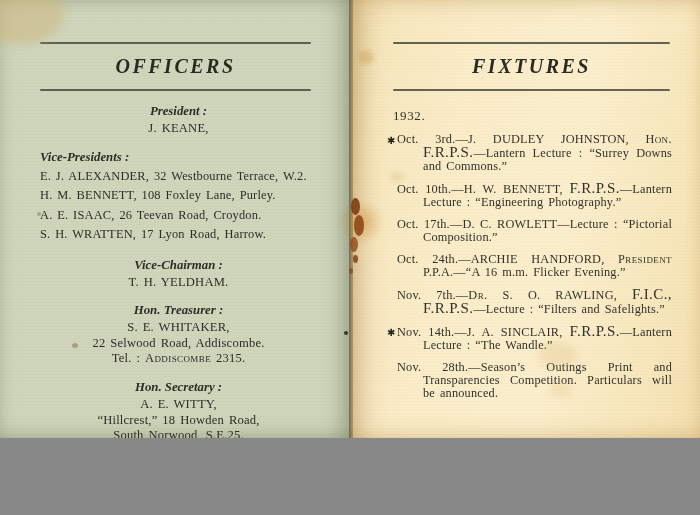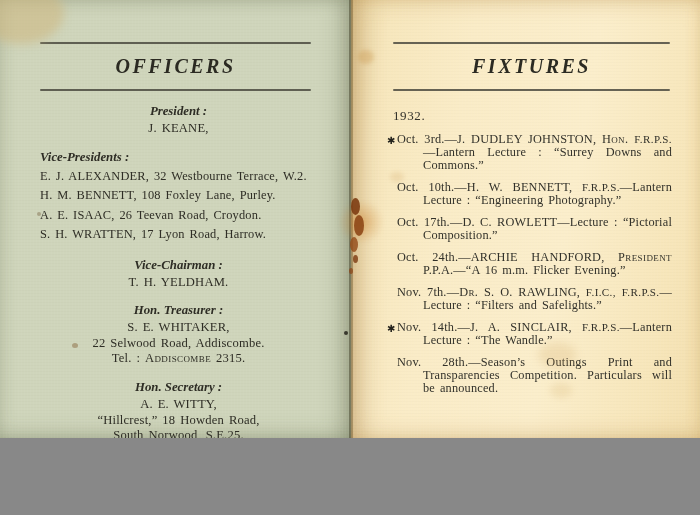--- a/index.html
+++ b/index.html
@@ -59,21 +59,21 @@
   .fixture {
     position:relative; padding-left:26px; text-indent:-26px;
     text-align:justify; margin-bottom:8.5px;
     word-spacing:1.6px; letter-spacing:.2px;
   }
   .star {
     position:absolute; left:-10px; top:1px; text-indent:0;
     font-family:"DejaVu Sans", sans-serif; font-size:10px; color:#23221c;
   }
   .sc { font-variant:small-caps; letter-spacing:.4px; }
-  .acro { font-size:11px; letter-spacing:.4px;margin-top:47px; }
+  .acro { font-size:15px; letter-spacing:.4px;margin-top:47px; }
 
   
   .spine {
     position:absolute; left:349px; top:0; width:4px; height:100%; z-index:6;
     background:linear-gradient(to right, rgba(50,50,30,.45), rgba(110,85,40,.40));
   }
   .stain { position:absolute; z-index:7; border-radius:50%; pointer-events:none; }
   .s-corner { left:-22px; top:-18px; width:86px; height:62px; background:rgba(205,183,125,.55); filter:blur(5px); }
   .s-halo  { left:338px; top:200px; width:46px; height:44px; background:radial-gradient(closest-side, rgba(200,120,30,.45), rgba(200,120,30,0)); filter:blur(2px); }
   .s-rust1 { left:351px; top:198px; width:9px;  height:17px; background:#7c3a10; opacity:.88; filter:blur(.5px); }

